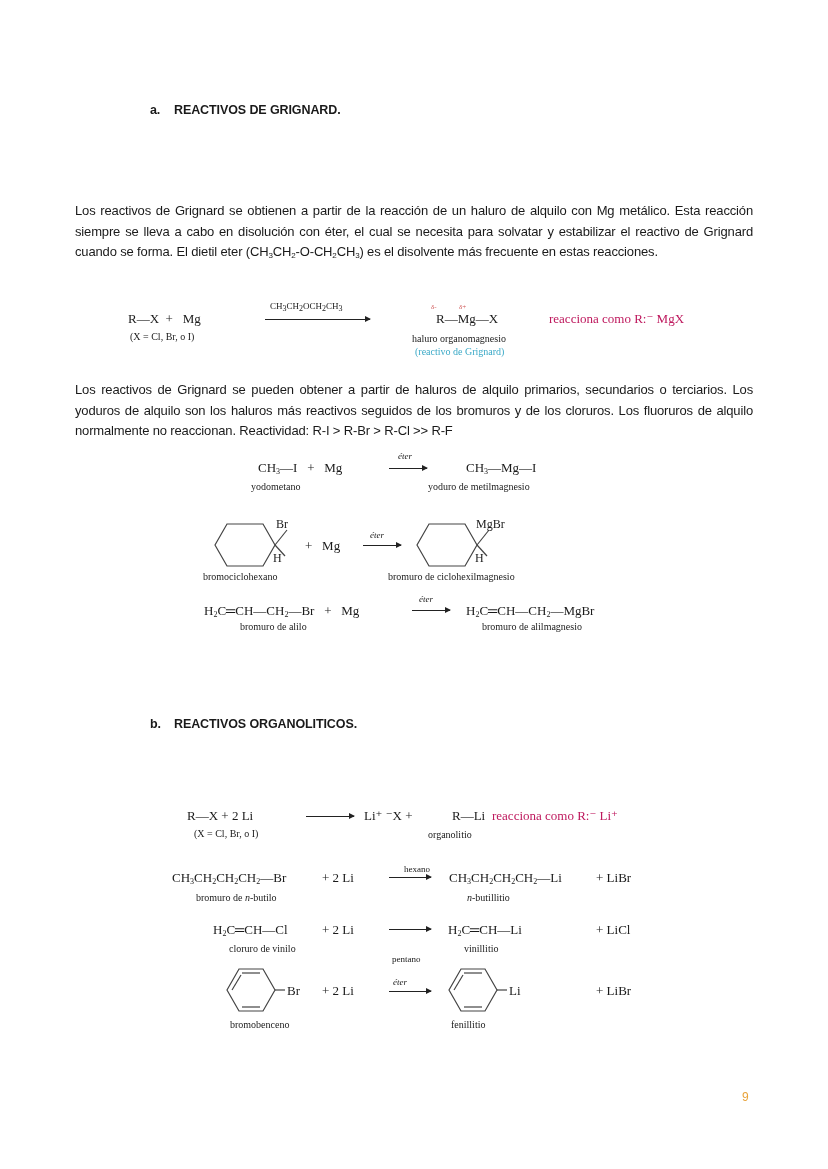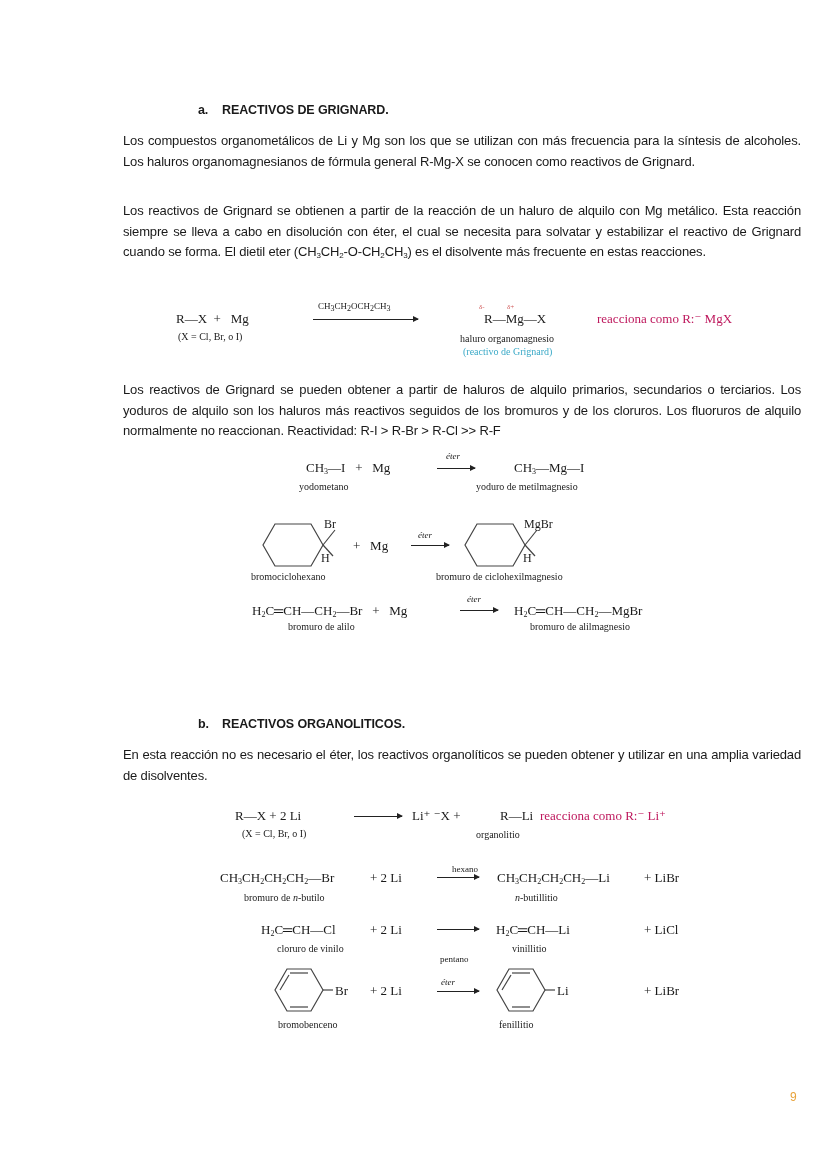--- a/index.html
+++ b/index.html
@@ -1,17 +1,17 @@
 <!DOCTYPE html>
 <html><head>
 <meta charset="utf-8">
 <style>
   html, body { margin: 0; padding: 0; background: #ffffff; }
   body { width: 828px; height: 1169px; position: relative; overflow: hidden; color: #1a1a1a; }
-  .page { position: absolute; left: 0; top: 0; width: 684px; height: 1169px; margin-left: 48px; }
+  .page { position: absolute; left: 0; top: 0; width: 684px; height: 1169px; }
   .sans { font-family: "Liberation Sans", "DejaVu Sans", sans-serif; }
   .serif { font-family: "Liberation Serif", "DejaVu Serif", serif; }
   .heading { position: absolute; left: 150px; font-size: 12.5px; font-weight: bold; letter-spacing: -0.1px; }
   .heading .num { display: inline-block; width: 24px; }
   .para { position: absolute; left: 75px; width: 678px; font-size: 13px; line-height: 20.5px; text-align: justify; letter-spacing: -0.15px; }
   .chem { position: absolute; font-size: 13px; white-space: nowrap; }
   .lbl { position: absolute; font-size: 10px; white-space: nowrap; }
   .green { color: #be185d; }
   .cyan { color: #3aa9c7; }
   .red { color: #d05a5a; }
@@ -24,21 +24,20 @@
 </style>
 </head>
 <body>
 
 <div class="page">
 
   <div class="heading sans" style="top:103px;">
     <span class="num">a.</span><span>REACTIVOS DE GRIGNARD.</span>
   </div>
 
-  <div class="para sans" style="top:131px;">Los compuestos organometálicos de Li y Mg son los que se utilizan con más frecuencia para la síntesis de alcoholes. Los haluros organomagnesianos de fórmula general R-Mg-X se conocen como reactivos de Grignard.</div>
 
   <div class="para sans" style="top:201px;">
     Los reactivos de Grignard se obtienen a partir de la reacción de un haluro de alquilo con Mg metálico. Esta reacción siempre se lleva a cabo en disolución con éter, el cual se necesita para solvatar y estabilizar el reactivo de Grignard cuando se forma. El dietil eter (CH<sub>3</sub>CH<sub>2</sub>-O-CH<sub>2</sub>CH<sub>3</sub>) es el disolvente más frecuente en estas reacciones.
   </div>
 
   <div>
     <div class="chem serif" style="left:128px; top:311px;">R—X &nbsp;+&nbsp; &nbsp;Mg</div>
     <div class="lbl serif" style="left:130px; top:331px;">(X = Cl, Br, o I)</div>
     <div class="arrowlbl serif" style="left:270px; top:301px; font-style:normal;">CH<sub>3</sub>CH<sub>2</sub>OCH<sub>2</sub>CH<sub>3</sub></div>
     <div class="arrow" style="left:265px; top:319px; width:105px;"></div>
@@ -89,21 +88,20 @@
     <div class="arrowlbl serif" style="left:419px; top:594px;">éter</div>
     <div class="arrow" style="left:412px; top:610px; width:38px;"></div>
     <div class="chem serif" style="left:466px; top:603px;">H<sub>2</sub>C═CH—CH<sub>2</sub>—MgBr</div>
     <div class="lbl serif" style="left:482px; top:621px;">bromuro de alilmagnesio</div>
   </div>
 
   <div class="heading sans" style="top:717px;">
     <span class="num">b.</span><span>REACTIVOS ORGANOLITICOS.</span>
   </div>
 
-  <div class="para sans" style="top:745px;">En esta reacción no es necesario el éter, los reactivos organolíticos se pueden obtener y utilizar en una amplia variedad de disolventes.</div>
 
   <div>
     <div class="chem serif" style="left:187px; top:808px;">R—X  +  2 Li</div>
     <div class="lbl serif" style="left:194px; top:828px;">(X = Cl, Br, o I)</div>
     <div class="arrow" style="left:306px; top:816px; width:48px;"></div>
     <div class="chem serif" style="left:364px; top:808px;">Li⁺ ⁻X  +</div>
     <div class="chem serif" style="left:452px; top:808px;">R—Li</div>
     <div class="lbl serif" style="left:428px; top:829px;">organolitio</div>
     <div class="chem serif green" style="left:492px; top:808px;">reacciona como R:⁻ Li⁺</div>
   </div>

